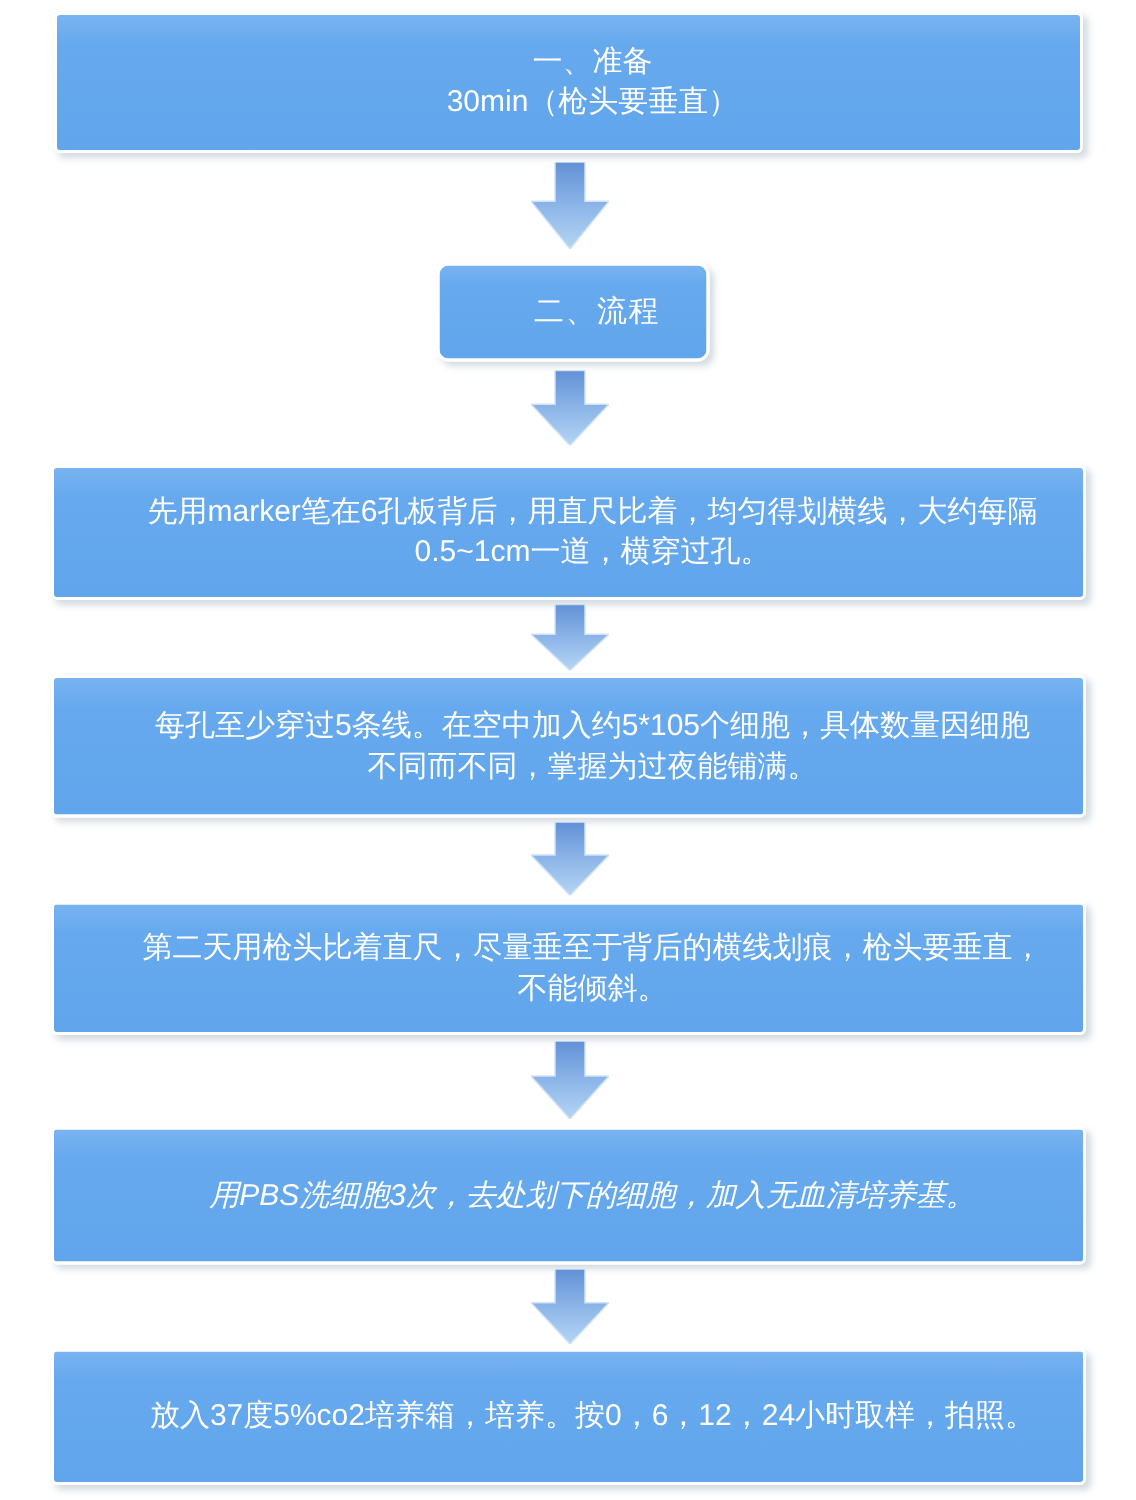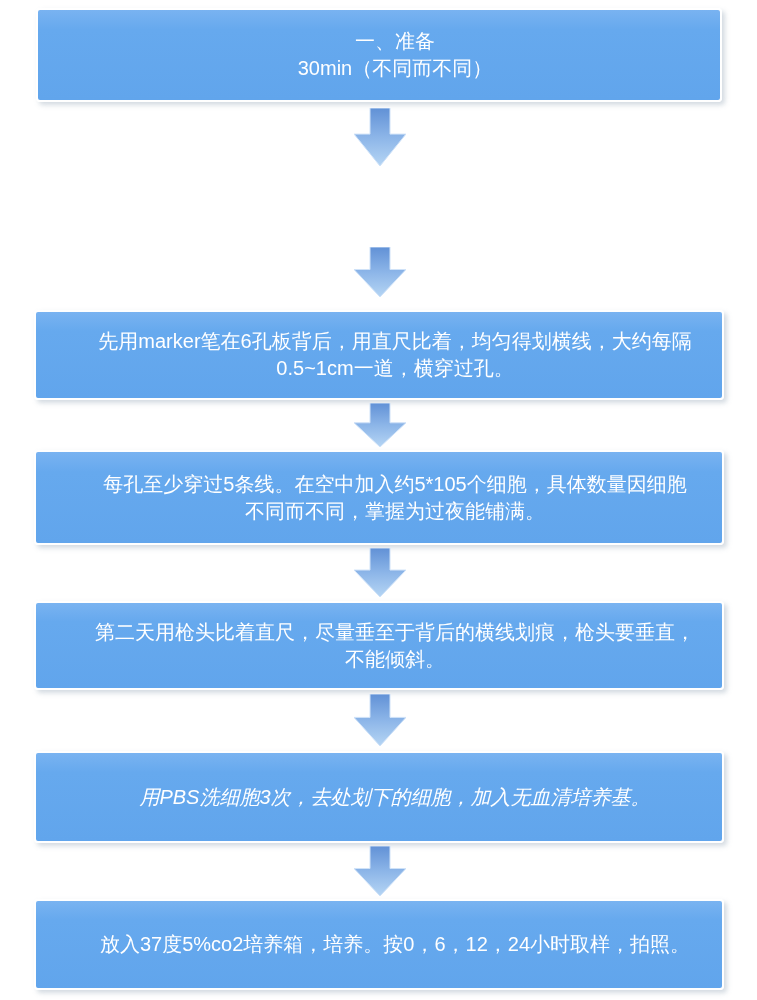--- a/index.html
+++ b/index.html
@@ -62,27 +62,30 @@
       <stop offset="0.5" stop-color="#8cb5e8"></stop>
       <stop offset="1" stop-color="#b5d5f4"></stop>
     </linearGradient>
   </defs>
 </svg>
 
 <div class="canvas">
 
   <div class="flow-box" style="left:36px; top:8px; width:686px; height:94px;">
     <div class="line">一、准备</div>
-    <div class="line">30min（不同而不同）</div>
+    <div class="line">30min（枪头要垂直）</div>
   </div>
 
   <svg class="arrow" style="left:354px; top:108px;" width="52" height="58" viewBox="0 0 52 100" preserveAspectRatio="none">
     <polygon points="16,0 36,0 36,45 52,45 26,100 0,45 16,45" fill="url(#arrowGrad)" stroke="#cfe2f8" stroke-width="1" vector-effect="non-scaling-stroke"></polygon>
   </svg>
 
+  <div class="flow-box small" style="left:291px; top:175px; width:182px; height:66px;">
+    <div class="line">二、流程</div>
+  </div>
 
   <svg class="arrow" style="left:354px; top:247px;" width="52" height="50" viewBox="0 0 52 100" preserveAspectRatio="none">
     <polygon points="16,0 36,0 36,45 52,45 26,100 0,45 16,45" fill="url(#arrowGrad)" stroke="#cfe2f8" stroke-width="1" vector-effect="non-scaling-stroke"></polygon>
   </svg>
 
   <div class="flow-box" style="left:34px; top:310px; width:690px; height:90px;">
     <div class="line">先用marker笔在6孔板背后，用直尺比着，均匀得划横线，大约每隔</div>
     <div class="line">0.5~1cm一道，横穿过孔。</div>
   </div>
 

